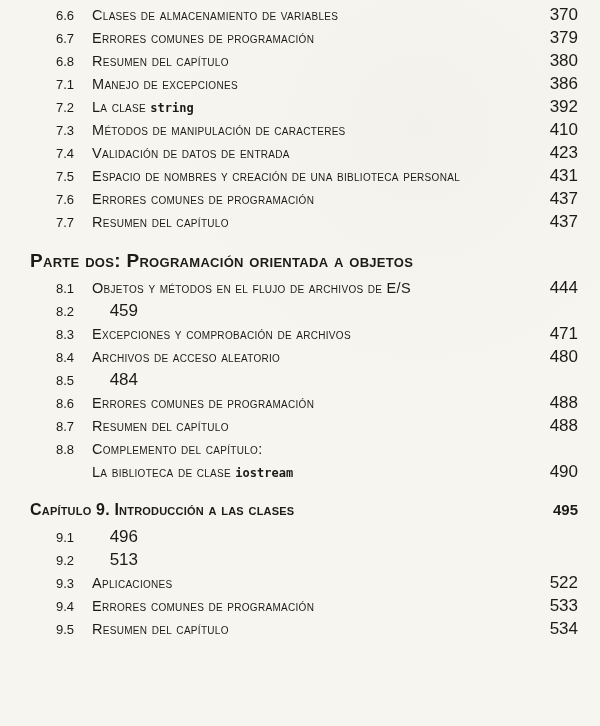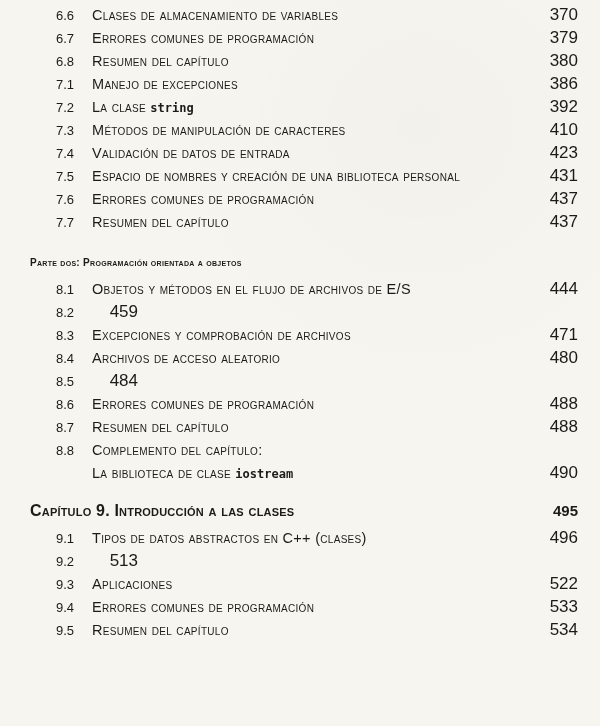--- a/index.html
+++ b/index.html
@@ -62,21 +62,21 @@
   .chapter-row .title { padding-right: 10px; }
   .chapter-row .sc { font-size: 16px; letter-spacing: 0.2px; }
   .chapter-row .page-num { font-size: 15px; font-weight: bold; }
 
   
   .part-row {
     line-height: 22px;
     margin: 16px 0 4px 0;
     font-weight: bold;
   }
-  .part-row .sc { font-size: 10px; margin-top: 36px; }
+  .part-row .sc { font-size: 19px; margin-top: 36px; }
 
   
   .cont-row .num { visibility: hidden; }
 </style>
 </head>
 <body>
 
 <div class="page">
 
   <section class="block">
@@ -185,21 +185,20 @@
     </div>
   </section>
 
   <section class="block">
     <div class="row chapter-row">
       <span class="title"><span class="sc">Capítulo 9. Introducción a las clases</span></span>
       <span class="page-num">495</span>
     </div>
     <div class="row section-row">
       <span class="num">9.1</span>
-      <span class="title"><span class="sc">Tipos de datos abstractos en C++ (clases)</span></span>
       <span class="page-num">496</span>
     </div>
     <div class="row section-row">
       <span class="num">9.2</span>
       <span class="page-num">513</span>
     </div>
     <div class="row section-row">
       <span class="num">9.3</span>
       <span class="title"><span class="sc">Aplicaciones</span></span>
       <span class="page-num">522</span>

